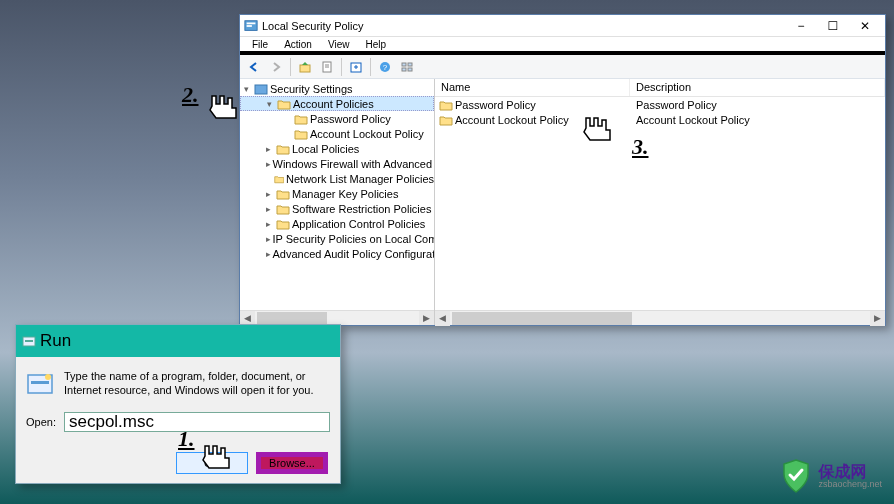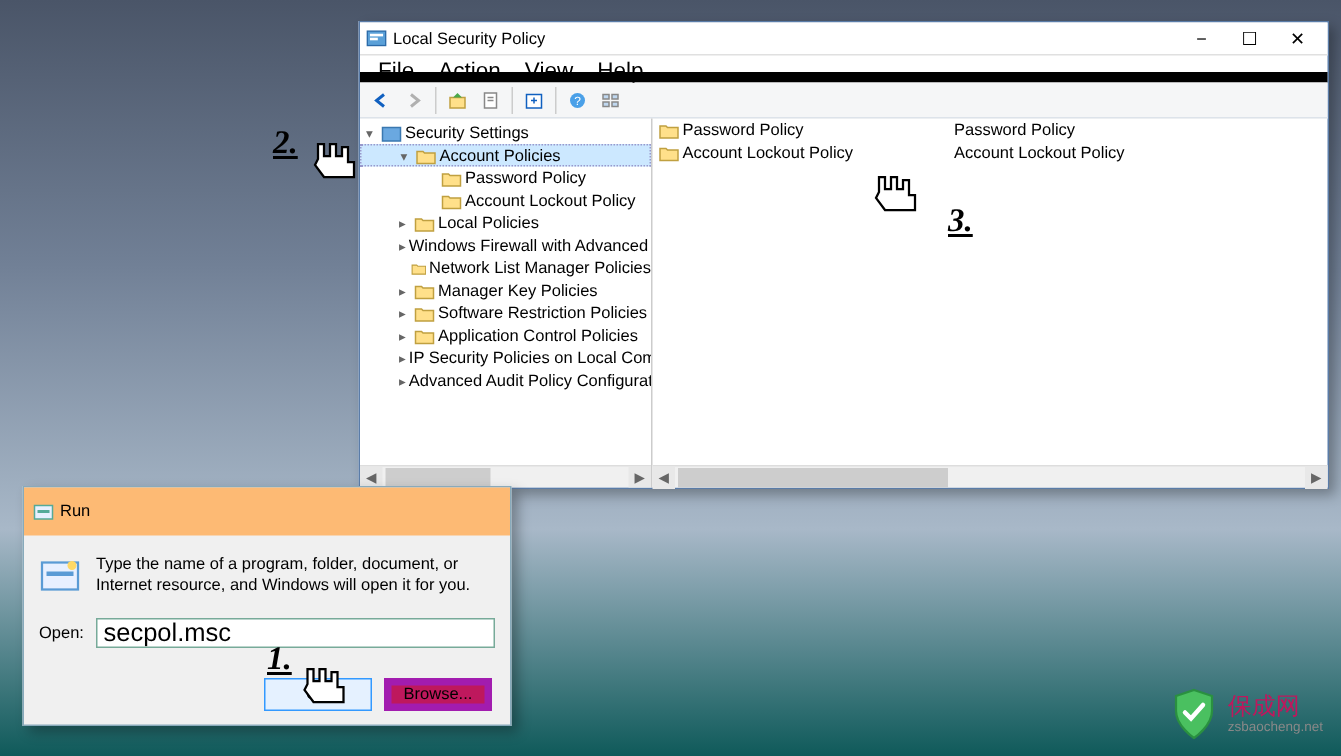--- a/index.html
+++ b/index.html
@@ -6,21 +6,21 @@
 body { width: 894px; height: 504px; background: linear-gradient(180deg, #4a5568 0%, #718096 35%, #a8b8c8 70%, #0f5a5a 100%); position: relative; overflow: hidden; }
 
 
 .secpol-window { position: absolute; left: 239px; top: 14px; width: 647px; height: 312px; background: #fff; border: 1px solid #5a7ca8; box-shadow: 4px 4px 8px rgba(0,0,0,0.3); }
 .titlebar { height: 22px; background: #fff; display: flex; align-items: center; padding: 0 4px; border-bottom: 1px solid #e0e0e0; }
 .titlebar .app-icon { width: 14px; height: 14px; margin-right: 4px; }
 .titlebar .title { font-size: 11px; flex: 1; }
 .winbtns { display: flex; }
 .winbtn { width: 32px; height: 20px; text-align: center; font-size: 12px; line-height: 20px; cursor: default; }
 
-.menubar { height: 18px; display: flex; padding: 0 4px; font-size: 15px; border-bottom: 7px solid #000000; }
+.menubar { height: 18px; display: flex; padding: 0 4px; font-size: 10px; border-bottom: 4px solid #000000; }
 .menubar .menu-item { padding: 2px 8px; cursor: default; }
 
 .toolbar { height: 24px; display: flex; align-items: center; padding: 0 4px; gap: 2px; border-bottom: 1px solid #dde3ea; background: #f5f6f7; }
 .toolbtn { width: 20px; height: 20px; display: flex; align-items: center; justify-content: center; border: 1px solid transparent; }
 .toolbtn.enabled { cursor: pointer; }
 .tool-sep { width: 1px; height: 18px; background: #ccc; margin: 0 2px; }
 
 .panes { display: flex; height: calc(100% - 64px); }
 .tree-pane { width: 195px; border-right: 1px solid #ccc; overflow: hidden; font-size: 11px; padding-top: 2px; position: relative; }
 .tree-node { display: flex; align-items: center; height: 15px; white-space: nowrap; padding-left: 4px; }
@@ -41,21 +41,21 @@
 .list-row .cell-name { width: 195px; padding-left: 4px; display: flex; align-items: center; }
 .list-row .cell-desc { flex: 1; padding-left: 6px; }
 .list-row .ficon { width: 14px; height: 12px; margin-right: 2px; }
 
 .hscroll { position: absolute; bottom: 0; left: 0; right: 0; height: 15px; background: #f0f0f0; border-top: 1px solid #ddd; display: flex; align-items: center; }
 .hscroll .arrow { width: 15px; height: 15px; background: #e8e8e8; text-align: center; font-size: 9px; line-height: 15px; color: #666; }
 .hscroll .thumb { height: 13px; background: #cdcdcd; }
 
 
 .run-dialog { position: absolute; left: 15px; top: 324px; width: 326px; height: 160px; background: #f0f0f0; border: 1px solid #8ab; box-shadow: 4px 4px 8px rgba(0,0,0,0.3); }
-.run-title { height: 20px; background: #fdba74; display: flex; align-items: center; padding: 16px 6px; font-size: 11px; }
+.run-title { height: 20px; background: #14b8a6; display: flex; align-items: center; padding: 16px 6px; font-size: 17px; }
 .run-title .ricon { width: 14px; height: 14px; margin-right: 4px; }
 .run-body { padding: 12px 10px; font-size: 11px; }
 .run-desc { display: flex; gap: 10px; margin-bottom: 14px; }
 .run-desc .bigicon { width: 28px; height: 28px; flex-shrink: 0; }
 .run-openrow { display: flex; align-items: center; gap: 8px; }
 .run-openrow label { font-size: 11px; }
 .run-openrow input { flex: 1; height: 20px; border: 1px solid #7a9; padding: 0 4px; font-size: 17px; }
 .run-buttons { display: flex; justify-content: flex-end; gap: 8px; padding: 8px 12px; }
 .run-buttons button { width: 72px; height: 22px; font-size: 11px; background: #be185d; border: 5px solid #a21caf; cursor: pointer; }
 .run-buttons button.primary { border: 1px solid #3399ff; background: #e5f1ff; }
@@ -67,21 +67,21 @@
 .step3 { left: 632px; top: 134px; }
 .cursor-hand { position: absolute; width: 44px; height: 44px; pointer-events: none; }
 .cursor1 { left: 195px; top: 436px; }
 .cursor2 { left: 202px; top: 86px; }
 .cursor3 { left: 576px; top: 108px; }
 
 
 .watermark { position: absolute; right: 12px; bottom: 10px; display: flex; align-items: center; gap: 6px; }
 .watermark .shield { width: 32px; height: 36px; }
 .watermark .texts { display: flex; flex-direction: column; line-height: 1; }
-.watermark .big { font-size: 16px; font-weight: normal; color: #be185d; }
+.watermark .big { font-size: 16px; font-weight: bold; color: #4c1d95; }
 .watermark .small { font-size: 9px; color: #888; text-align: right; }
 
 </style>
 </head>
 <body>
 
 <div class="secpol-window">
   <div class="titlebar">
     <svg class="app-icon" viewBox="0 0 16 16">
         <rect x="1" y="2" width="14" height="11" fill="#5aa0d8" stroke="#2a6aa8"></rect>
@@ -237,20 +237,24 @@
         <span class="label">Advanced Audit Policy Configuration</span>
       </div>
       <div class="hscroll">
         <div class="arrow">◀</div>
         <div class="thumb" style="width:70px;margin-left:2px"></div>
         <div style="flex:1"></div>
         <div class="arrow">▶</div>
       </div>
     </div>
     <div class="list-pane">
+      <div class="list-header">
+        <div class="col name">Name</div>
+        <div class="col desc">Description</div>
+      </div>
       <div class="list-rows">
         <div class="list-row">
           <div class="cell-name">
               <svg class="ficon" viewBox="0 0 14 12">
                 <path d="M1 3 L5 3 L6 4 L13 4 L13 11 L1 11 Z" fill="#ffe08a" stroke="#c0a040"></path>
               </svg>
               <span>Password Policy</span>
             </div>
           <div class="cell-desc">Password Policy</div>
         </div>

